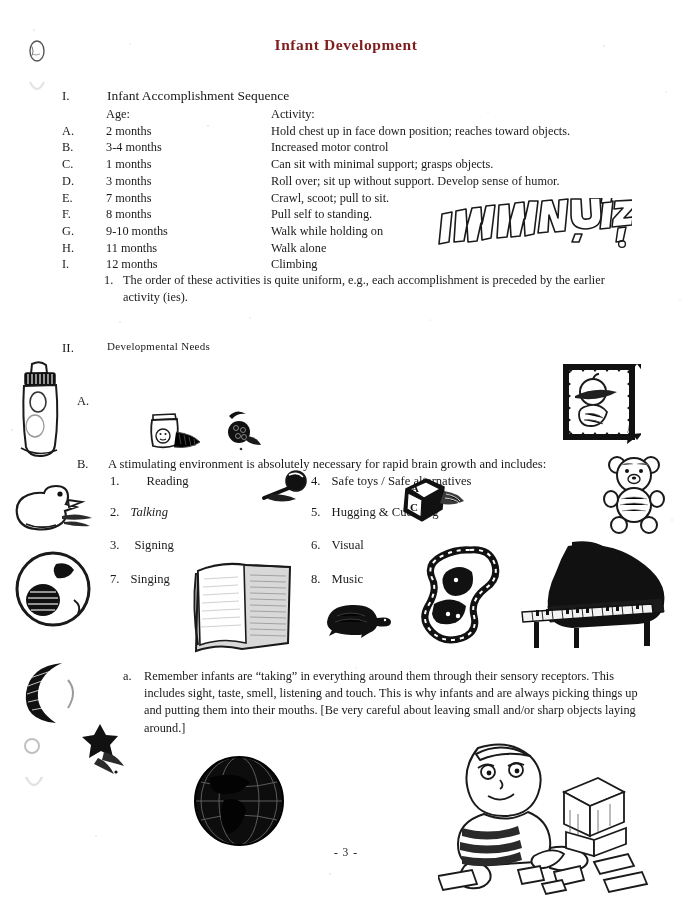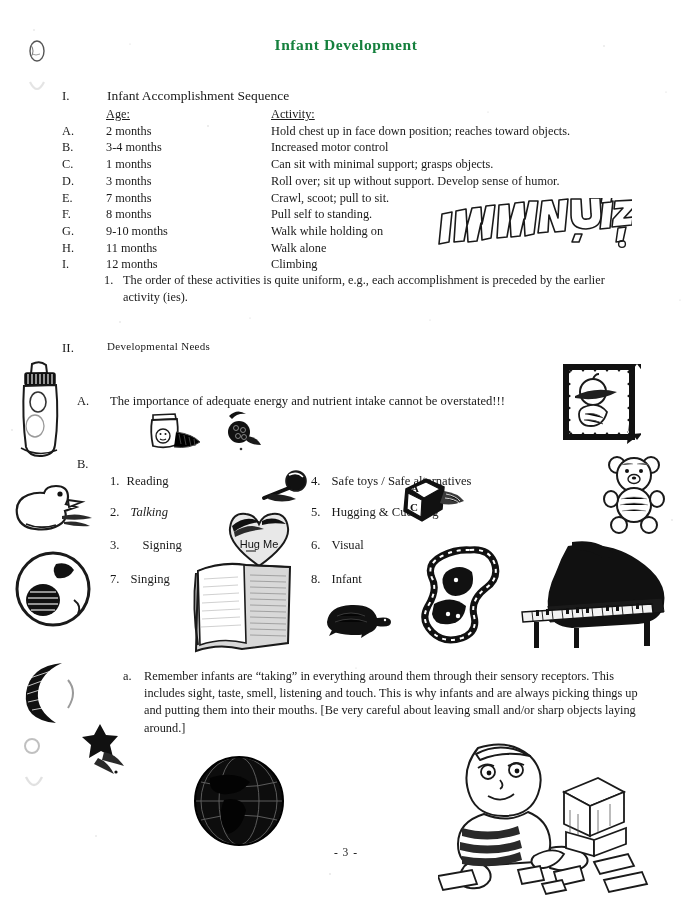--- a/index.html
+++ b/index.html
@@ -22,23 +22,23 @@
     background: #ffffff;
   }
   .title {
     position: absolute;
     left: 0; right: 0;
     top: 36px;
     text-align: center;
     font-weight: bold;
     font-size: 15.5px;
     letter-spacing: 0.6px;
-    color: #15803d;
-  }
-  .u { text-decoration: underline; }
+    color: #7f1d1d;
+  }
+  .u { }
 
   
   #seq-block { position: absolute; left: 62px; top: 88px; width: 600px; }
   #seq-block .roman { position: absolute; left: 0; top: 0; font-size: 13px; }
   #seq-block .heading { position: absolute; left: 45px; top: 0; font-size: 13.5px; }
   table.seq {
     position: absolute;
     left: 0px;
     top: 19px;
     border-collapse: collapse;
@@ -217,56 +217,56 @@
 
   <div id="note1">
     <span class="marker">1.</span>
     <span class="txt">The order of these activities is quite uniform, e.g., each accomplishment is preceded by the earlier activity (ies).</span>
   </div>
 
   <div id="sec2-roman">II.</div>
   <div id="sec2-title">Developmental  Needs</div>
 
   <div id="itemA-letter">A.</div>
-  <div id="itemA-text">The importance of adequate energy and nutrient intake cannot be overstated!!!</div>
 
   <div id="itemB-letter">B.</div>
+  <div id="itemB-text">A stimulating environment is absolutely necessary for rapid brain growth and includes:</div>
 
   <div class="numitem" style="left:110px;top:474px;">
     <span>1.</span>
-    <span style="margin-left:4px;">Reading</span>
+    <span style="margin-left:24px;">Reading</span>
   </div>
   <div class="numitem" style="left:110px;top:505px;">
     <span>2.</span>
     <span style="margin-left:8px;font-style:italic;">Talking</span>
   </div>
   <div class="numitem" style="left:110px;top:538px;">
     <span>3.</span>
-    <span style="margin-left:20px;">Signing</span>
+    <span style="margin-left:12px;">Signing</span>
   </div>
   <div class="numitem" style="left:110px;top:572px;">
     <span>7.</span>
     <span style="margin-left:8px;">Singing</span>
   </div>
 
   <div class="numitem" style="left:311px;top:474px;">
     <span>4.</span>
     <span style="margin-left:8px;">Safe toys / Safe alternatives</span>
   </div>
   <div class="numitem" style="left:311px;top:505px;">
     <span>5.</span>
     <span style="margin-left:8px;">Hugging &amp; Cuddling</span>
   </div>
   <div class="numitem" style="left:311px;top:538px;">
     <span>6.</span>
     <span style="margin-left:8px;">Visual</span>
   </div>
   <div class="numitem" style="left:311px;top:572px;">
     <span>8.</span>
-    <span style="margin-left:8px;">Infant</span>
+    <span style="margin-left:8px;">Music</span>
   </div>
 
   <div id="para-a">
     <span class="marker">a.</span>
     <span class="txt">Remember infants are “taking” in everything around them through their sensory receptors.  This includes sight, taste, smell, listening and touch.  This is why infants and are always picking things up and putting them into their mouths. [Be very careful about leaving small and/or sharp objects laying around.]</span>
   </div>
 
   <div class="art" style="left:8px;top:360px;">
     <svg width="62" height="108" viewBox="0 0 62 108">
       <path d="M24 4 q8 -4 14 1 l1 8 -16 1 z" fill="#fff" stroke="#1a1a1a" stroke-width="2"></path>
@@ -409,30 +409,20 @@
   <div class="art" style="left:256px;top:470px;">
     <svg width="62" height="36" viewBox="0 0 62 36">
       <circle cx="40" cy="11" r="10" fill="#111"></circle>
       <circle cx="40" cy="11" r="10" fill="none" stroke="#1a1a1a" stroke-width="1.6"></circle>
       <path d="M33 5 q8 -4 14 2" fill="none" stroke="#fff" stroke-width="1.6"></path>
       <path d="M33 18 L8 28" stroke="#111" stroke-width="4" stroke-linecap="round"></path>
       <path d="M14 24 q16 0 26 5 q-14 5 -28 0 z" fill="#1f1f1f"></path>
     </svg>
   </div>
 
-  <div class="art" style="left:224px;top:508px;">
-    <svg width="70" height="62" viewBox="0 0 70 62">
-      <path d="M35 58 Q4 36 6 20 Q8 4 22 6 Q31 7 35 16 Q39 7 48 6 Q62 4 64 20 Q66 36 35 58 Z" fill="#e8e8e8" stroke="#1a1a1a" stroke-width="2"></path>
-      <path d="M8 18 q14 -12 28 -4 q-16 2 -26 10 z" fill="#111"></path>
-      <path d="M38 13 q12 -6 24 3 q-14 -2 -24 1 z" fill="#111"></path>
-      <path d="M10 24 q16 -10 30 -3 q-18 2 -29 8 z" fill="#2b2b2b"></path>
-      <text x="35" y="40" text-anchor="middle" font-family="Liberation Sans, sans-serif" font-size="11" fill="#111" id="hug-me-label">Hug Me</text>
-      <line x1="22" y1="43" x2="32" y2="43" stroke="#111" stroke-width="1"></line>
-    </svg>
-  </div>
 
   <div class="art" style="left:396px;top:473px;">
     <svg width="74" height="56" viewBox="0 0 74 56">
       <path d="M10 16 L30 6 L48 14 L46 36 L26 48 L8 38 Z" fill="#111" stroke="#111" stroke-width="1.5"></path>
       <path d="M14 16 L30 9 L44 16 L28 25 Z" fill="#fff" stroke="#111" stroke-width="1.2"></path>
       <path d="M12 20 L26 27 L25 44 L11 36 Z" fill="#fff" stroke="#111" stroke-width="1.2"></path>
       <text x="19" y="19" text-anchor="middle" font-family="Liberation Serif, serif" font-size="11" font-weight="bold" fill="#111" id="block-letter-a">A</text>
       <text x="18" y="38" text-anchor="middle" font-family="Liberation Serif, serif" font-size="11" font-weight="bold" fill="#111" id="block-letter-c">C</text>
       <path d="M48 18 q14 2 20 10 q-14 6 -24 2 z" fill="#3a3a3a"></path>
       <g stroke="#fff" stroke-width=".8">

